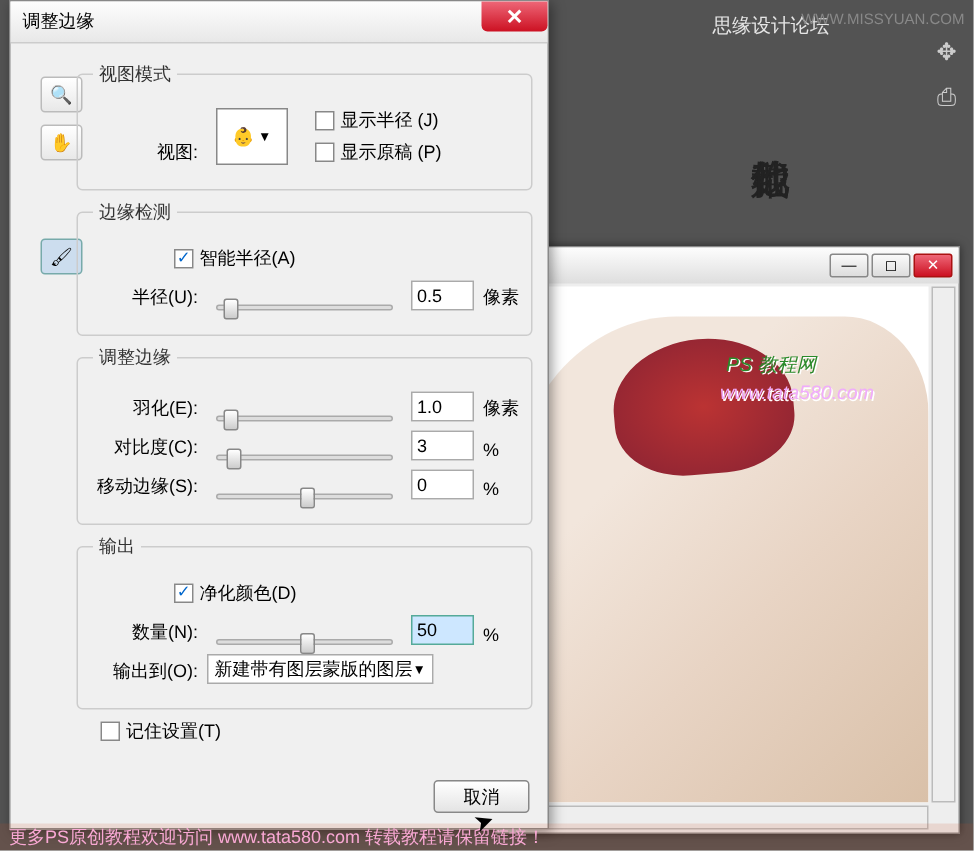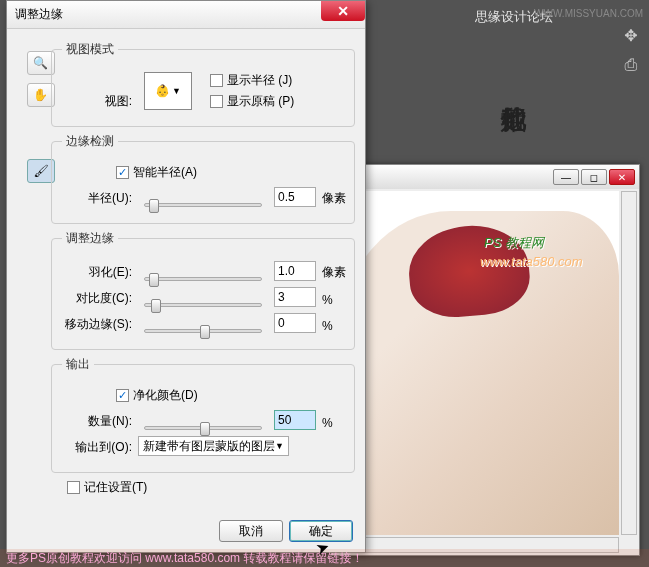--- a/index.html
+++ b/index.html
@@ -32,21 +32,21 @@
 .btns button.def{border-color:#2a6fb5;box-shadow:0 0 0 1px #6bb inset}
 .doc-win{position:absolute;left:330px;top:164px;width:310px;height:392px;background:#eee;border:1px solid #888;box-shadow:0 0 6px rgba(0,0,0,.5)}
 .doc-tb{height:24px;background:linear-gradient(#fdfdfd,#dedede);display:flex;justify-content:flex-end;align-items:center;padding-right:4px;gap:2px}
 .win-btn{width:26px;height:16px;border:1px solid #888;border-radius:2px;display:flex;align-items:center;justify-content:center;font-size:10px;background:linear-gradient(#fafafa,#ddd)}
 .win-btn.cl{background:linear-gradient(#e67,#c12);color:#fff;border-color:#a11}
 .canvas{position:absolute;left:8px;top:26px;right:20px;bottom:20px;background:#fff;overflow:hidden}
 .baby{position:absolute;left:0;top:20px;right:0;bottom:0;background:linear-gradient(135deg,#f2e6dc 30%,#e8d4c4 60%,#d9c0a8);border-radius:40% 20% 0 0}
 .bandana{position:absolute;top:15px;left:70px;width:120px;height:90px;background:radial-gradient(#b33,#823);border-radius:50% 50% 40% 40%;transform:rotate(-5deg)}
 .stamp{position:absolute;top:190px;left:480px;width:40px;height:40px;border-radius:50%;background:radial-gradient(#d44,#a22);z-index:0}
 .wm-text{position:absolute;top:234px;left:484px;color:#2a8a2a;font-style:italic;z-index:5;font-size:13px;text-shadow:1px 1px #fff}
-.wm-url{position:absolute;top:254px;left:480px;color:#fdba74;font-style:italic;z-index:5;font-size:13px;text-shadow:1px 1px #fff}
+.wm-url{position:absolute;top:254px;left:480px;color:#f0abfc;font-style:italic;z-index:5;font-size:13px;text-shadow:1px 1px #fff}
 .callig{position:absolute;top:86px;left:500px;font-family:"KaiTi","STKaiti",cursive;font-size:26px;color:#222;line-height:1;writing-mode:vertical-rl;z-index:0}
 .forum{position:absolute;top:8px;right:96px;color:#e5e5e5;font-size:13px}
 .miss{position:absolute;top:8px;right:6px;color:#888;font-size:10px}
 .side-icons{position:absolute;right:4px;top:24px;width:28px;display:flex;flex-direction:column;gap:8px;align-items:center}
 .side-icons div{width:22px;height:22px;display:flex;align-items:center;justify-content:center;color:#ccc;font-size:16px}
 .footer{position:absolute;left:0;right:0;bottom:0;height:18px;background:rgba(200,80,40,.15);color:#f9a8d4;font-size:12px;padding-left:6px;display:flex;align-items:center;white-space:nowrap;overflow:hidden}
 .hscroll{position:absolute;left:8px;right:20px;bottom:2px;height:16px;background:#eee;border:1px solid #bbb}
 .vscroll{position:absolute;right:2px;top:26px;bottom:20px;width:16px;background:#eee;border:1px solid #bbb}
 .cursor{position:absolute;left:316px;top:538px;font-size:16px;color:#000;z-index:50;transform:rotate(-20deg)}
 </style>
@@ -188,19 +188,18 @@
     <div class="row" style="margin-left:50px">
       <div class="chk">
           <span class="box"></span>
           <span>记住设置(T)</span>
         </div>
     </div>
   </div>
 
   <div class="btns">
     <button>取消</button>
-    <button class="def">确定</button>
   </div>
 </div>
 
 <div class="cursor">➤</div>
 
 <div class="footer">更多PS原创教程欢迎访问 www.tata580.com  转载教程请保留链接！</div>
 
 </body></html>

